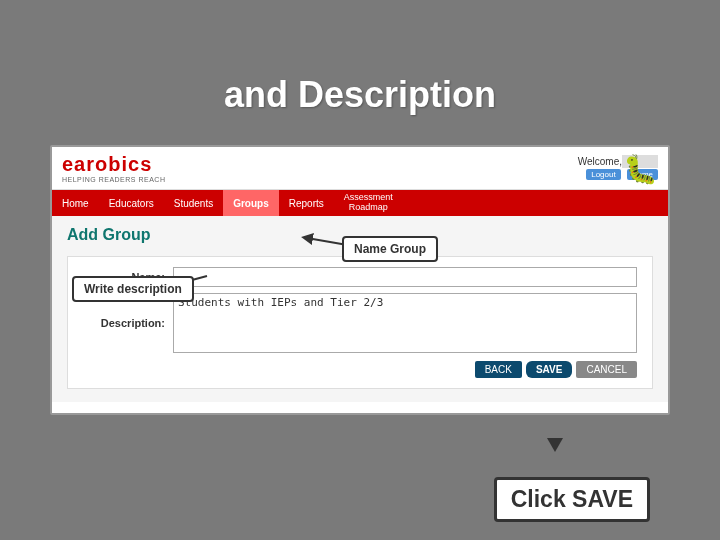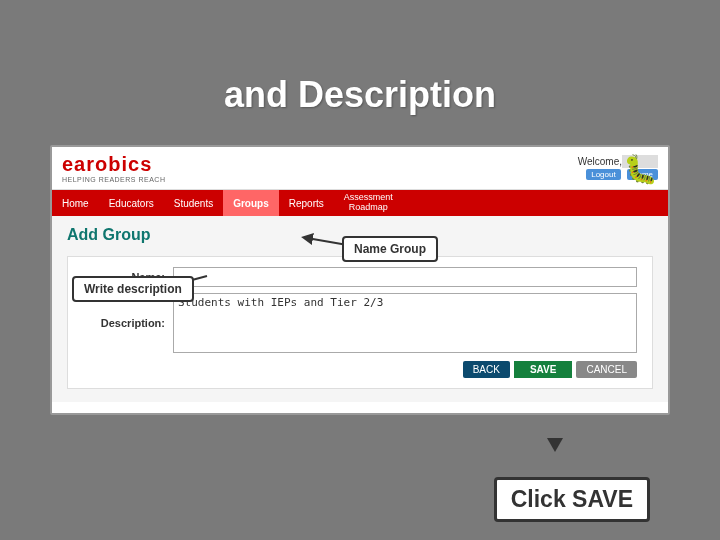--- a/index.html
+++ b/index.html
@@ -191,27 +191,27 @@
       background: #0c4a6e;
       color: white;
       font-size: 10px;
       padding: 3px 10px;
       border: none;
       cursor: pointer;
       border-radius: 2px;
     }
 
     .btn-save {
-      background: #15803d;
-      color: white;
-      font-size: 10px;
-      padding: 3px 16px;
+      background: #0c4a6e;
+      color: white;
+      font-size: 10px;
+      padding: 3px 10px;
       border: none;
       cursor: pointer;
-      border-radius: 0;
+      border-radius: 6px;
       font-weight: bold;
     }
 
     .btn-cancel {
       background: #888;
       color: white;
       font-size: 10px;
       padding: 3px 10px;
       border: none;
       cursor: pointer;

